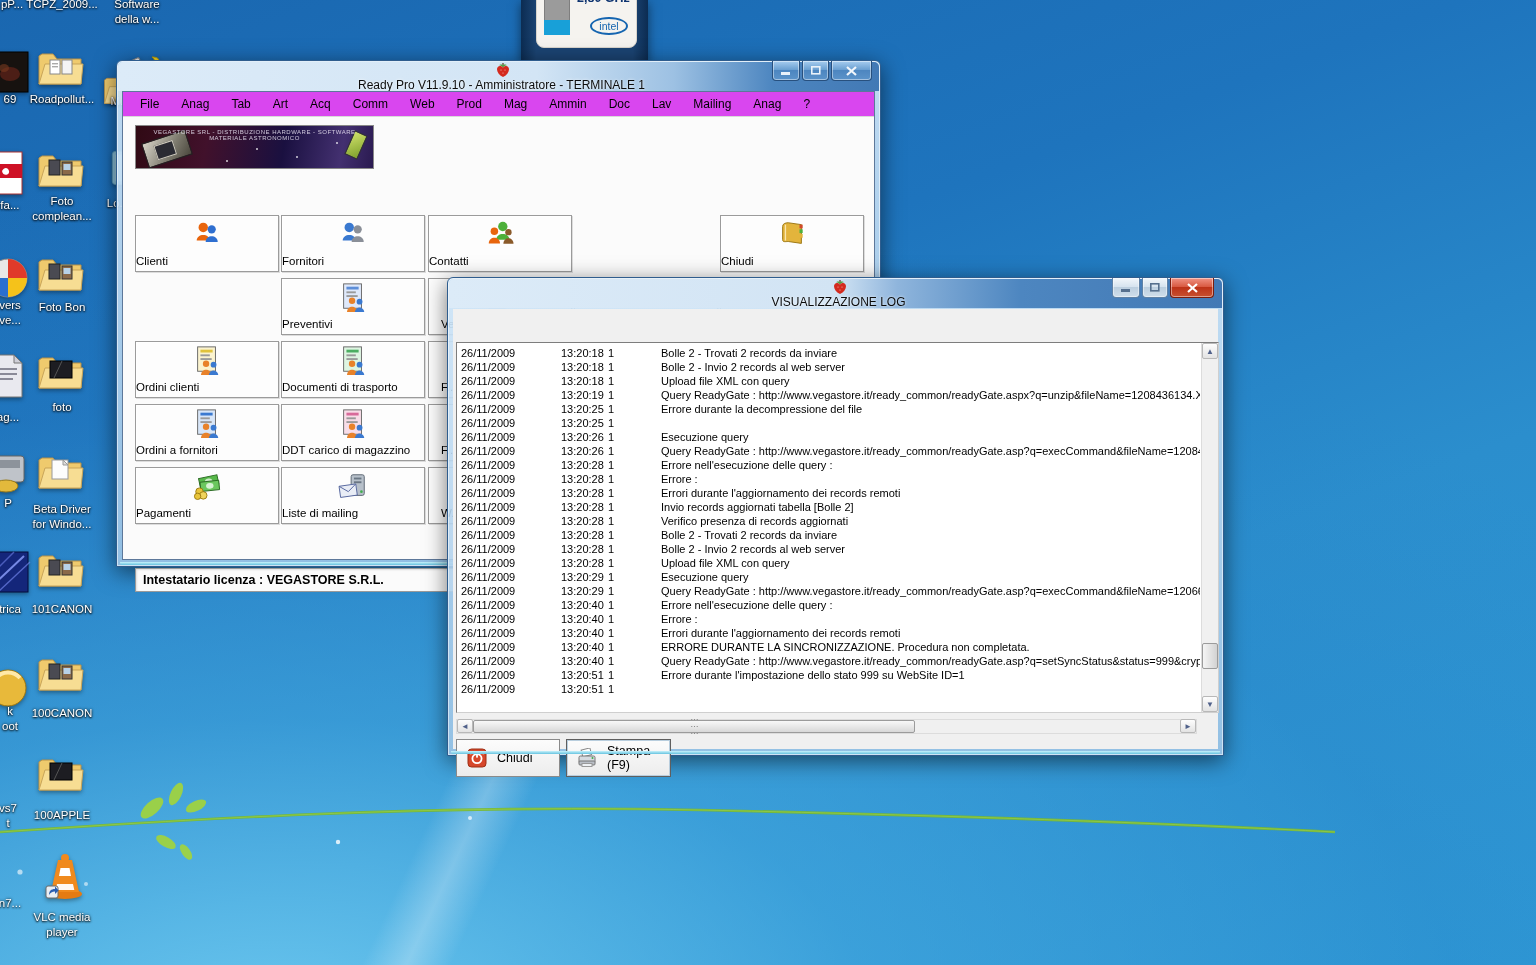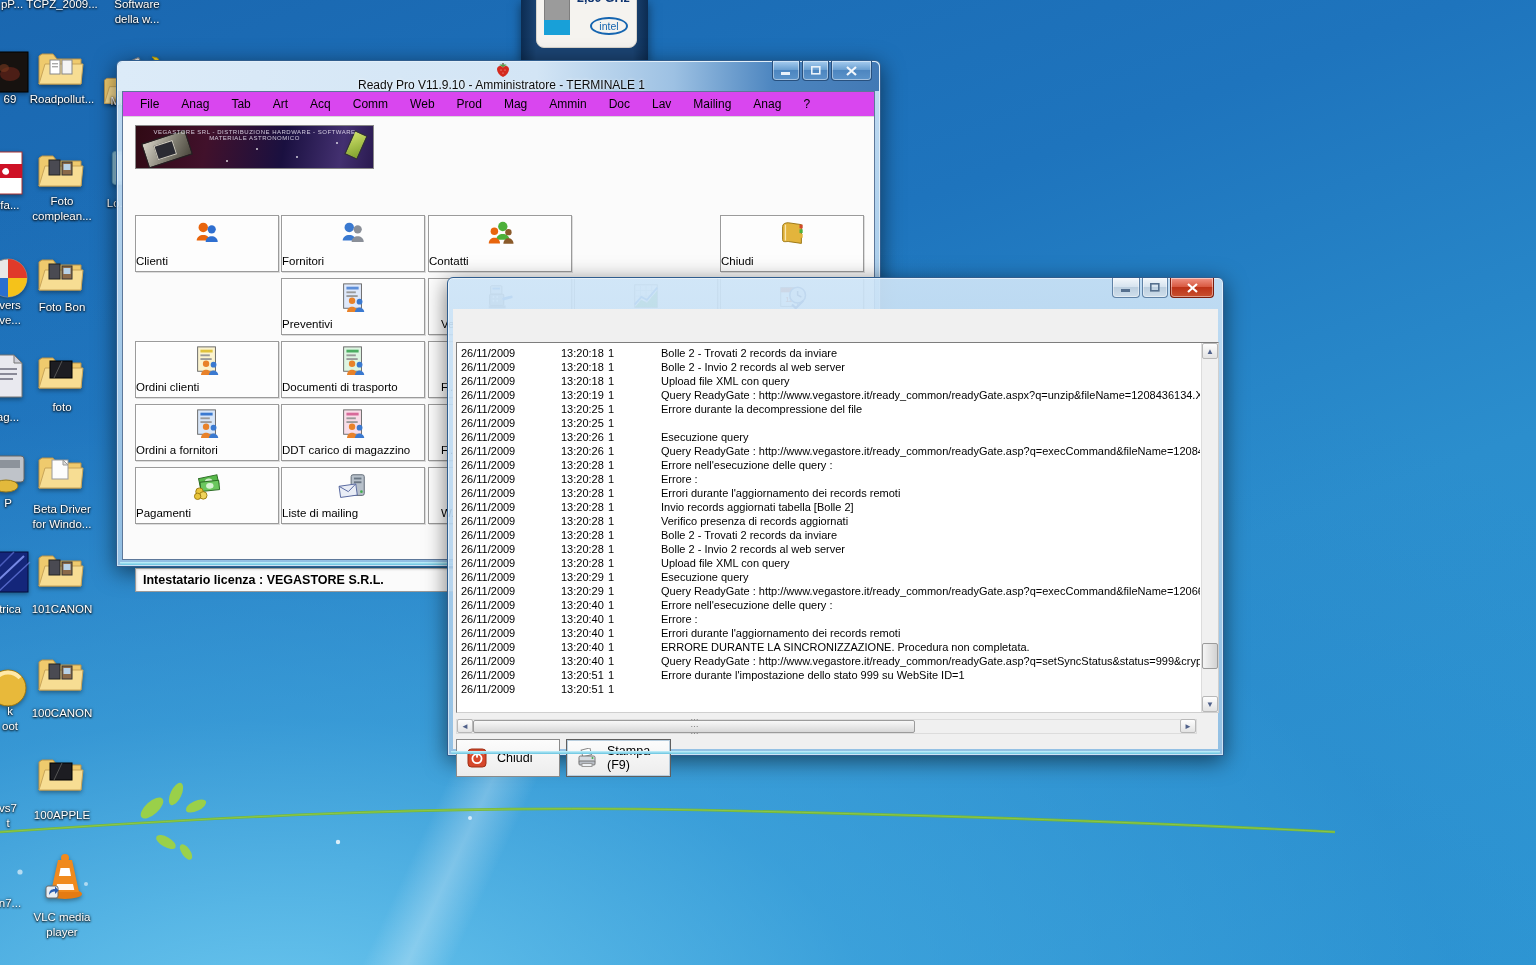--- a/index.html
+++ b/index.html
@@ -614,20 +614,33 @@
             </span>
             <span class="glabel">W...</span>
           </div>
         </div>
       <div id="rp-status">Intestatario licenza : VEGASTORE S.R.L.</div>
     </div>
     <div class="frame-bottom"></div>
   </div>
 
   <div id="logwin" class="winframe">
+    <div class="titlebar">
+      <span class="appicon">
+          <svg viewBox="0 0 16 16">
+            <rect x="7.4" y="1" width="1.2" height="2.4" fill="#5a3d1e"></rect>
+            <path d="M8 5.4 C6.8 3.6 5.2 3 3.9 3.3 C5.3 1.9 7.2 2.2 8 3.6 C8.8 2.2 10.7 1.9 12.1 3.3 C10.8 3 9.2 3.6 8 5.4 Z" fill="#3f9b28"></path>
+            <path d="M8 15 C4 13 2 10 2 7.2 C2 4.9 3.7 3.6 5.6 4 C6.6 4.2 7.5 4.8 8 5.7 C8.5 4.8 9.4 4.2 10.4 4 C12.3 3.6 14 4.9 14 7.2 C14 10 12 13 8 15 Z" fill="#d42a1e"></path>
+            <circle cx="6" cy="8" r=".5" fill="#ffd9d4"></circle>
+            <circle cx="10" cy="8" r=".5" fill="#ffd9d4"></circle>
+            <circle cx="8" cy="11" r=".5" fill="#ffd9d4"></circle>
+          </svg>
+        </span>
+      <span class="apptitle">VISUALIZZAZIONE LOG</span>
+    </div>
     <div class="winbtns" style="right:9px;">
       <div class="wbtn lite" style="width:28px;">
           <svg width="10" height="9" viewBox="0 0 10 9">
             <rect x="0" y="6" width="9" height="3" fill="#56708e"></rect>
           </svg>
         </div>
       <div class="wbtn lite" style="width:26px;">
           <svg width="10" height="9" viewBox="0 0 10 9">
             <rect x="0.8" y="0.8" width="8" height="7" fill="none" stroke="#56708e" stroke-width="1.6"></rect>
           </svg>

